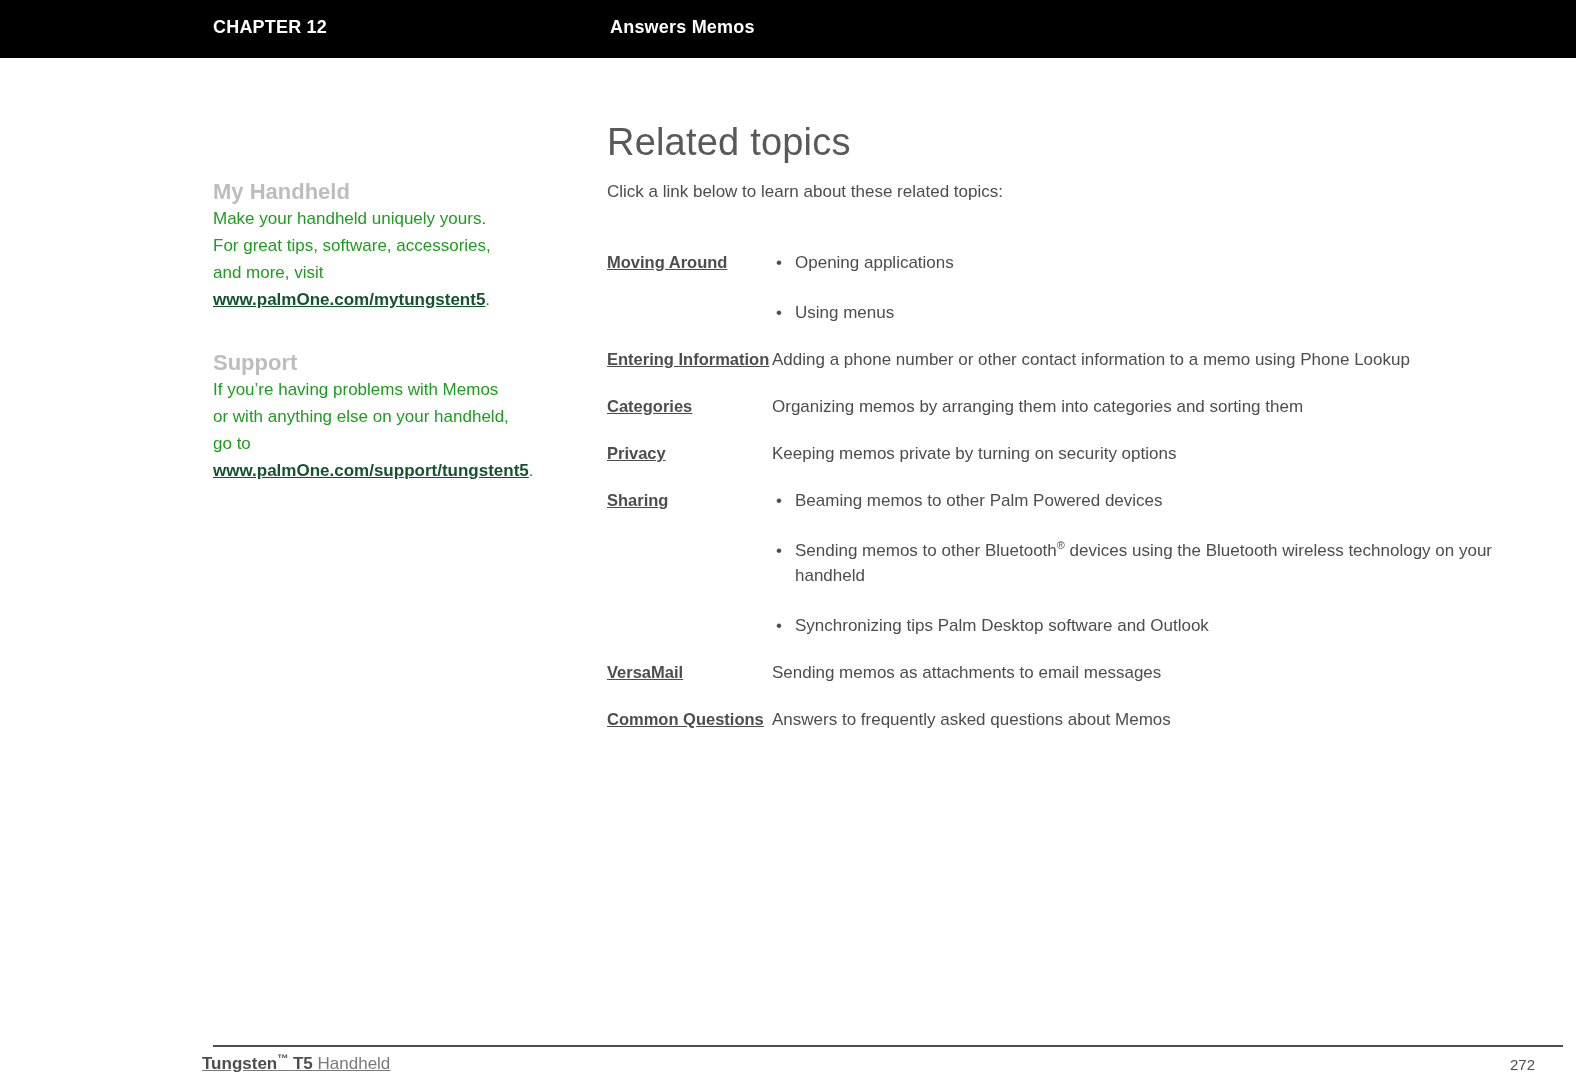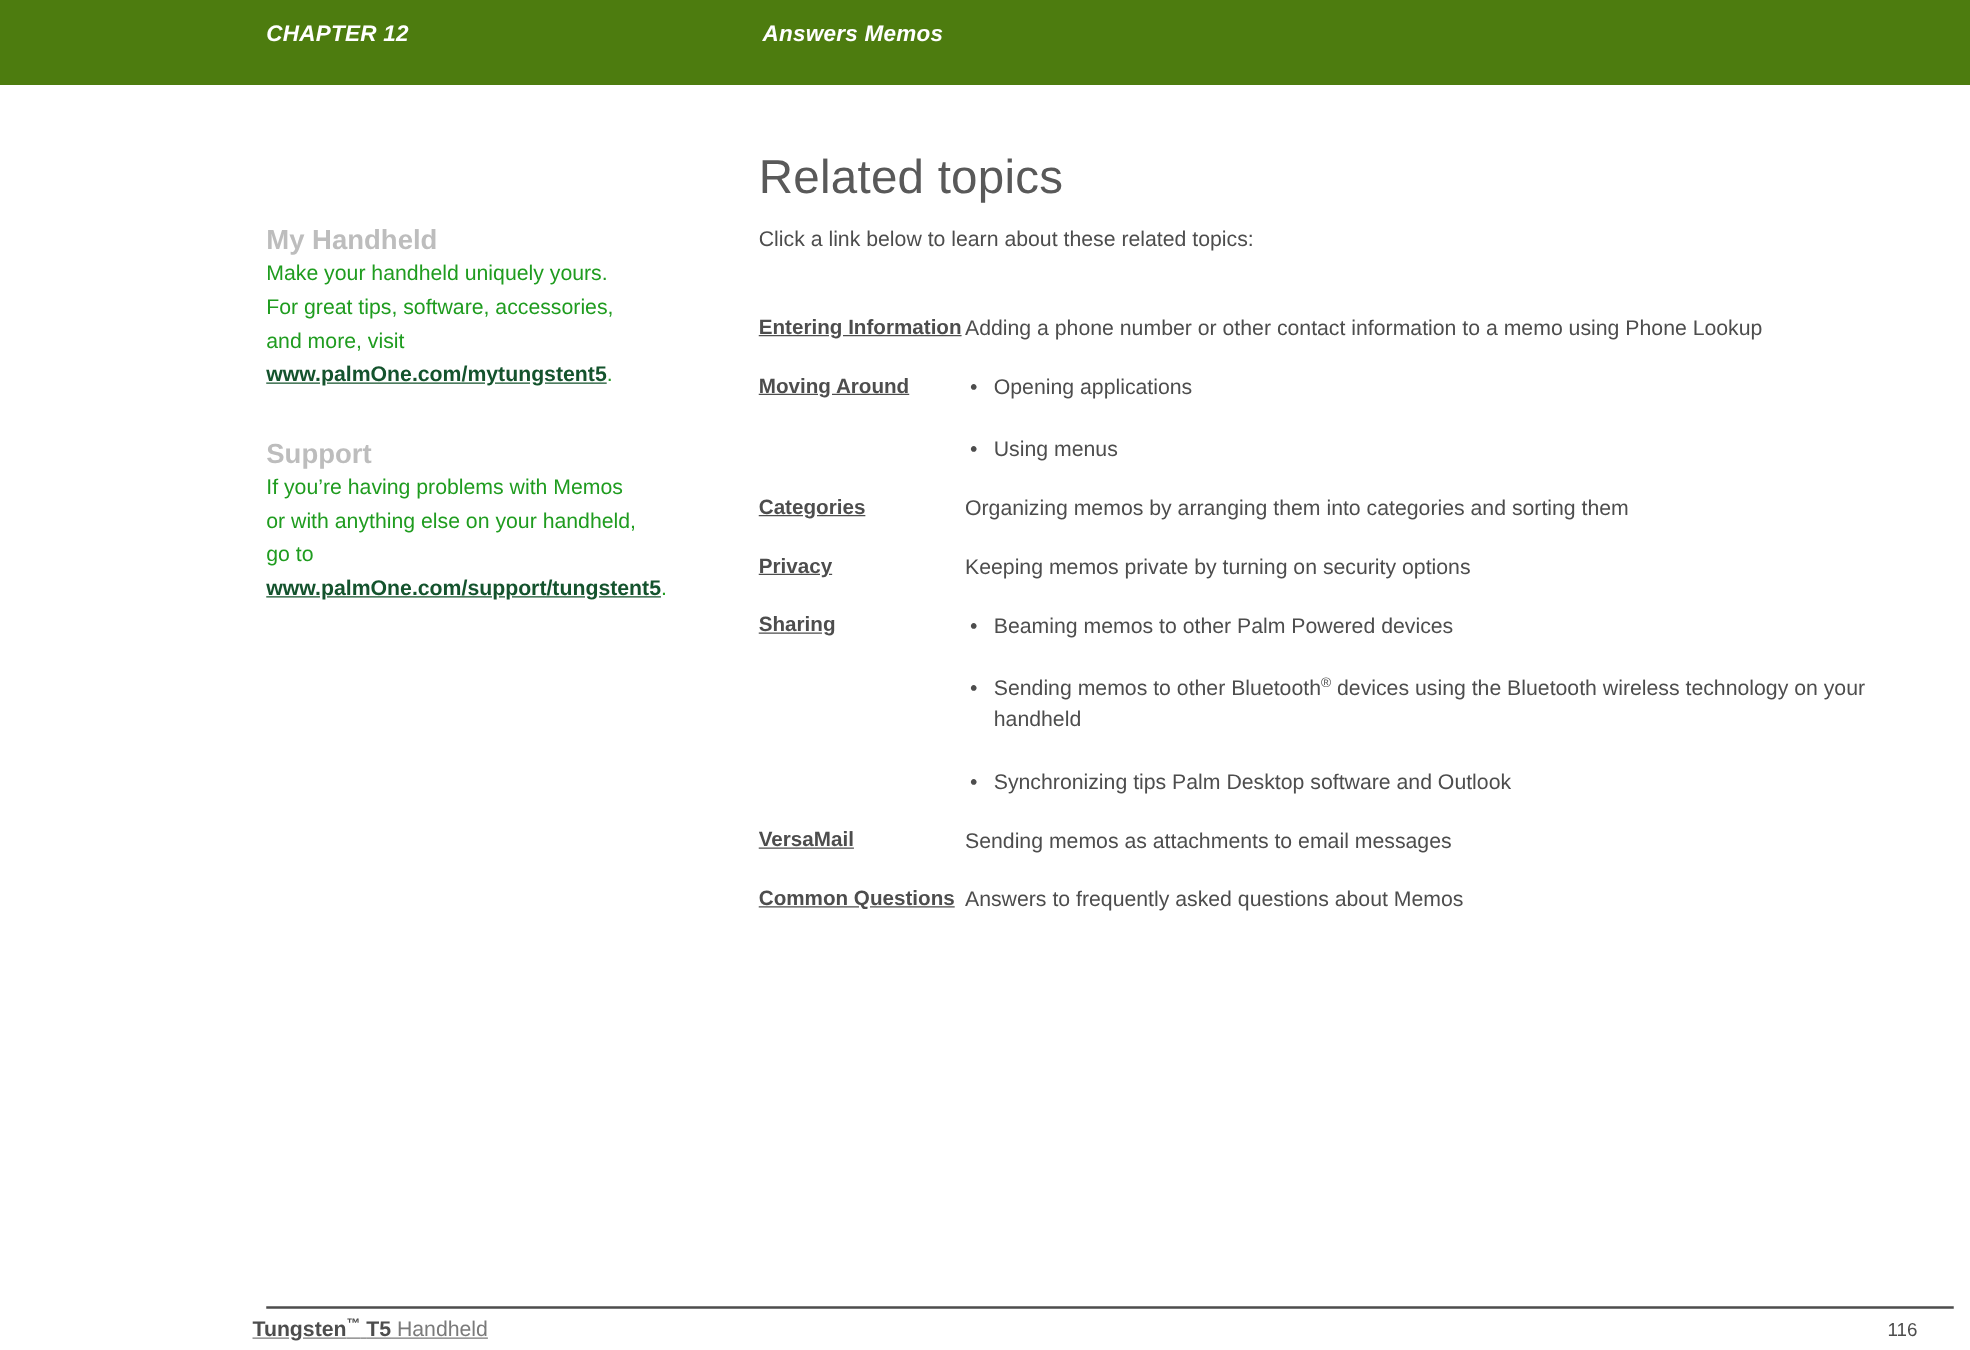--- a/index.html
+++ b/index.html
@@ -14,24 +14,23 @@
     -webkit-font-smoothing: antialiased;
     position: relative;
     overflow: hidden;
   }
 
   
   .chapter-bar {
     position: absolute;
     left: 0; top: 0;
     width: 1576px;
-    height: 68px;
-    background: #4d7c0f;
+    height: 58px;
+    background: #000000;
     color: #ffffff;
-    font-style: italic;
   }
   .chapter-bar .chapter-label {
     position: absolute;
     left: 213px;
     top: 17px;
     font-size: 18px;
     font-weight: bold;
     letter-spacing: 0.2px;
     white-space: nowrap;
   }
@@ -198,36 +197,36 @@
 <div class="main">
   <h1 class="page-title">Related topics</h1>
   <p class="intro">Click a link below to learn about these related topics:</p>
 </div>
 
 <table class="topics">
   <tbody>
 
     <tr class="topic-row">
       <td class="col-link">
-        <a class="topic-link" href="#">Entering Information</a>
-      </td>
-      <td class="col-desc">
-        <p class="desc-text">Adding a phone number or other contact information to a memo using Phone Lookup</p>
-      </td>
-    </tr>
-
-    <tr class="topic-row">
-      <td class="col-link">
         <a class="topic-link" href="#">Moving Around</a>
       </td>
       <td class="col-desc">
         <ul class="bullets">
           <li><span class="dot">•</span><span>Opening applications</span></li>
           <li><span class="dot">•</span><span>Using menus</span></li>
         </ul>
+      </td>
+    </tr>
+
+    <tr class="topic-row">
+      <td class="col-link">
+        <a class="topic-link" href="#">Entering Information</a>
+      </td>
+      <td class="col-desc">
+        <p class="desc-text">Adding a phone number or other contact information to a memo using Phone Lookup</p>
       </td>
     </tr>
 
     <tr class="topic-row">
       <td class="col-link">
         <a class="topic-link" href="#">Categories</a>
       </td>
       <td class="col-desc">
         <p class="desc-text">Organizing memos by arranging them into categories and sorting them</p>
       </td>
@@ -272,13 +271,13 @@
       <td class="col-desc">
         <p class="desc-text">Answers to frequently asked questions about Memos</p>
       </td>
     </tr>
 
   </tbody>
 </table>
 
 <div class="footer-rule"></div>
 <div class="footer-left"><b>Tungsten</b><b class="tm">™</b> <b>T5</b><span> Handheld</span></div>
-<div class="footer-page">116</div>
+<div class="footer-page">272</div>
 
 </body></html>

